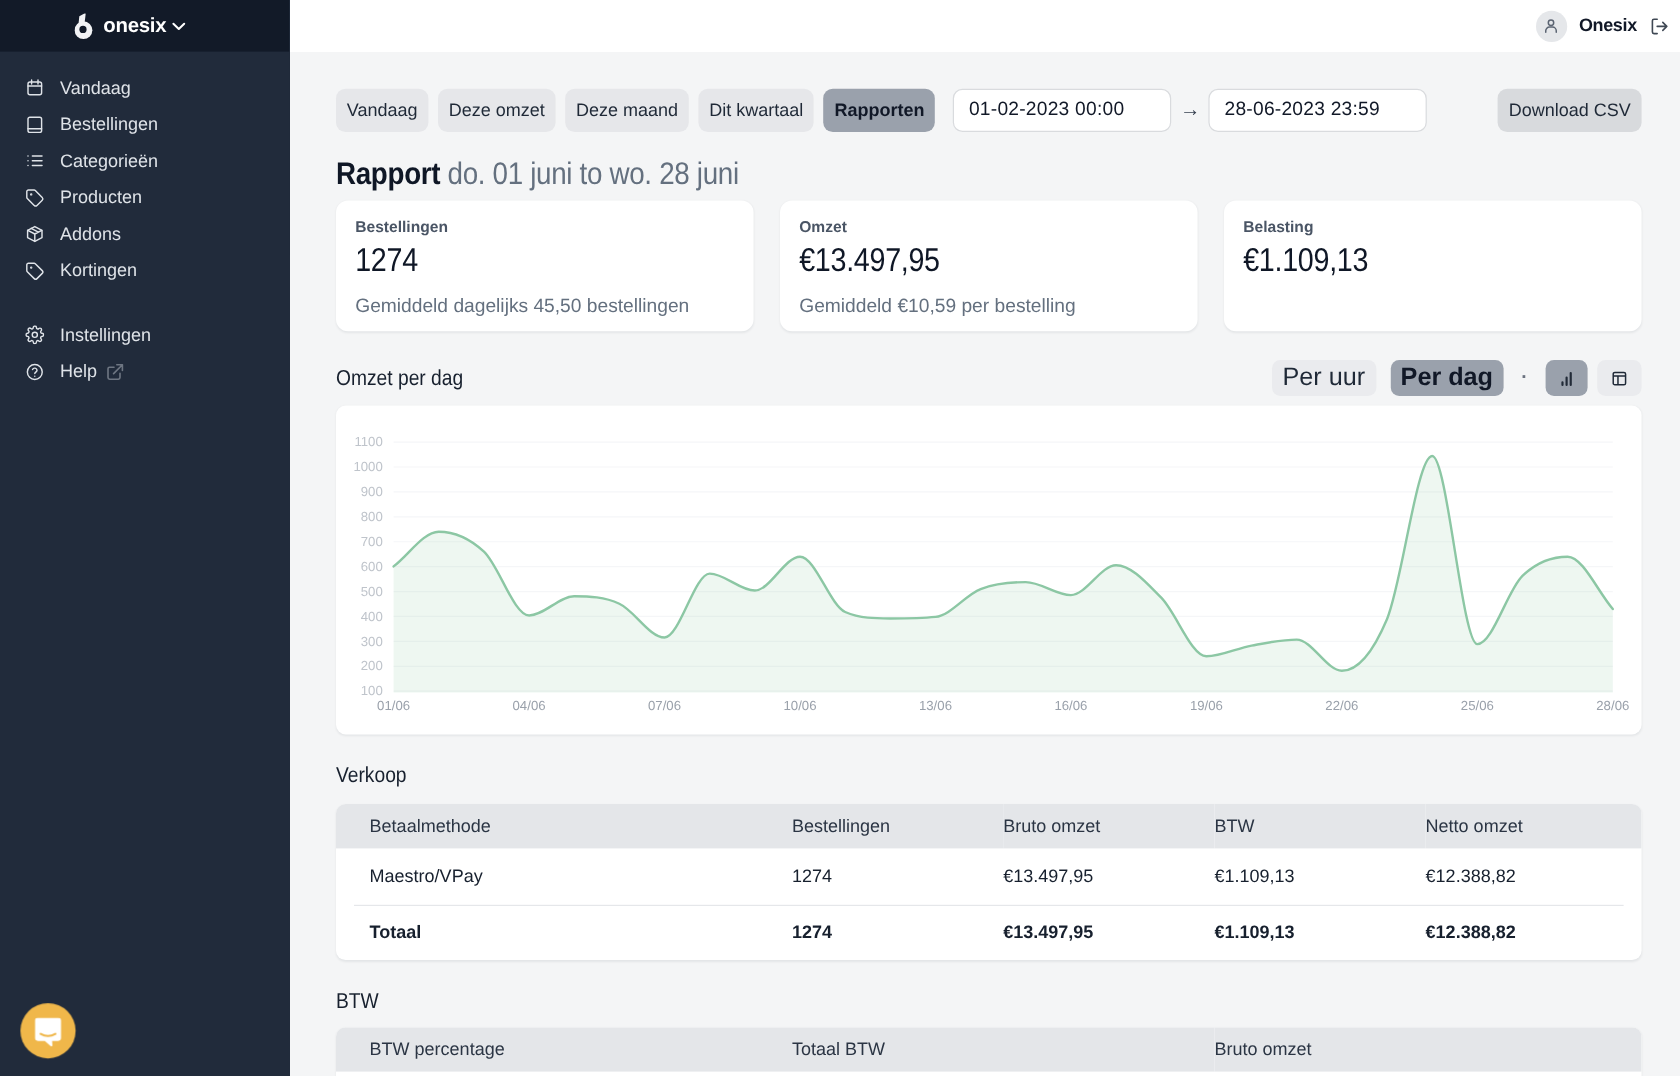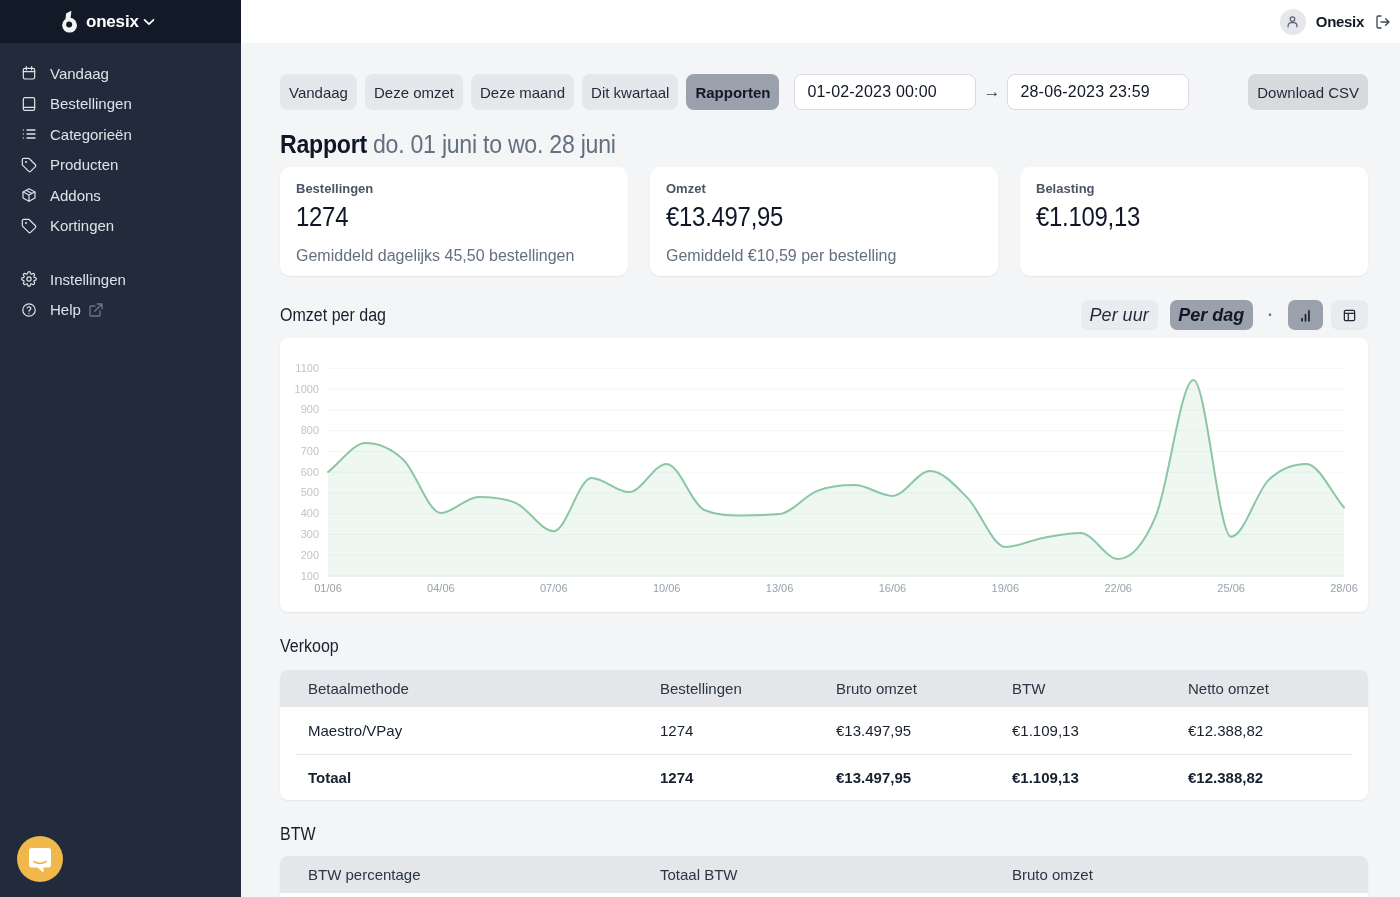--- a/index.html
+++ b/index.html
@@ -45,21 +45,21 @@
   .cards { display:flex; gap:22px; margin-top:7px; }
   .card { flex:1; background:#fff; border-radius:10px; box-shadow:0 1px 2px rgba(16,24,40,.07); padding:14px 16px; height:109px; }
   .card .lbl { font-size:13px; color:#4a5565; font-weight:600; }
   .card .val { font-size:27.5px; color:#0f1726; margin-top:5px; letter-spacing:-0.3px; transform:scaleX(0.87); transform-origin:left center; }
   .card .sub { font-size:16px; color:#64707f; margin-top:14px; }
 
   .sect-head { display:flex; align-items:center; margin-top:24px; }
   .sect-head h2, h2.plain { font-size:18px; font-weight:400; color:#17202e; transform:scaleX(0.89); transform-origin:left center; }
   .sect-head .right { margin-left:auto; display:flex; align-items:center; }
   .tgl { height:30px; border:none; border-radius:7px; background:#eaebee; color:#1f2937;
-         font-family:inherit; font-size:18px; padding:0 10px; display:inline-flex; align-items:center; justify-content:center;font-style:italic; }
+         font-family:inherit; font-size:21px; padding:0 10px; display:inline-flex; align-items:center; justify-content:center; }
   .tgl.active { background:#9aa1ac; color:#111827; font-weight:600; }
   .dot { margin:0 15px; color:#6b7280; font-weight:700; }
   .icobtn { width:35px; }
 
   .chart-card { margin-top:8px; background:#fff; border-radius:8px; box-shadow:0 1px 2px rgba(16,24,40,.07); height:274px; }
 
   
   h2.plain { margin-top:24px; line-height:21px; }
   .tbl-card { margin-top:13px; background:#fff; border-radius:8px; box-shadow:0 1px 2px rgba(16,24,40,.07); overflow:hidden; }
   table { width:100%; border-collapse:collapse; }

